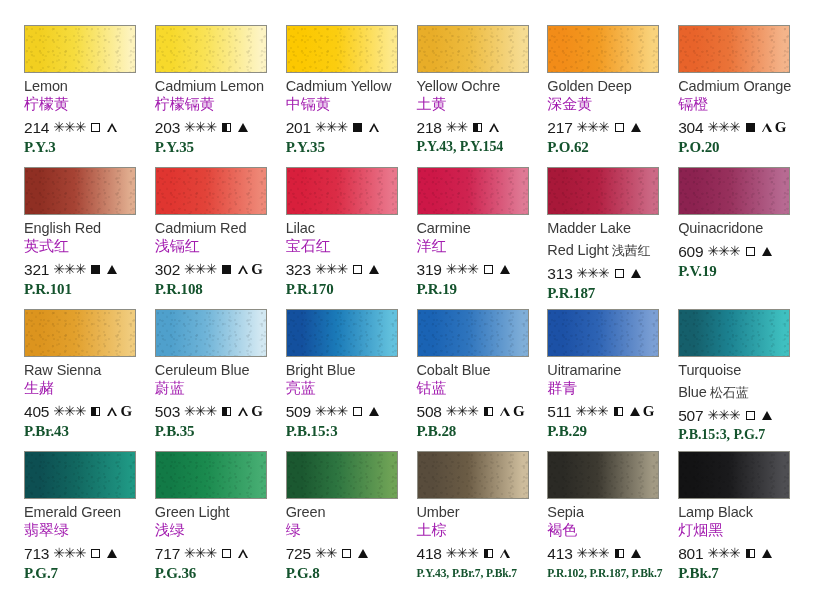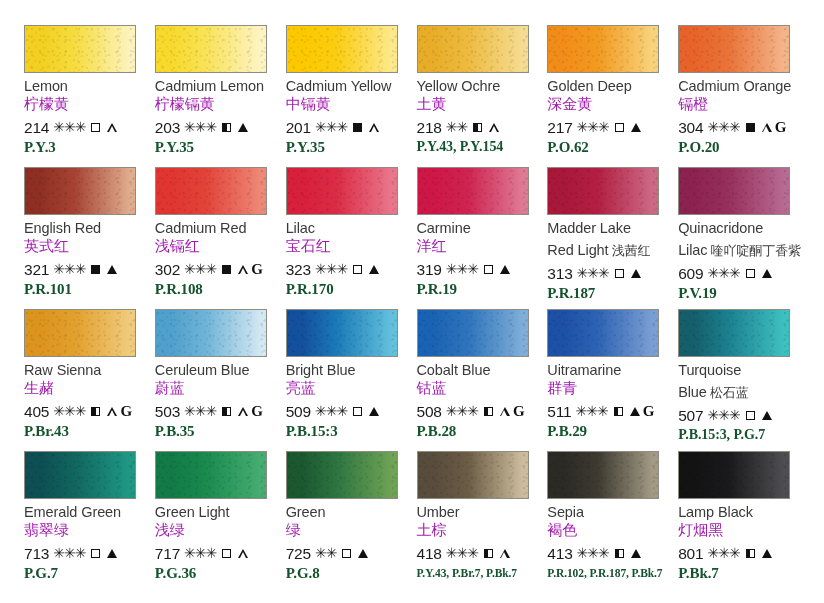--- a/index.html
+++ b/index.html
@@ -314,21 +314,20 @@
         <span class="sym-square "></span>
         <span class="sym-tri "></span>
       </div>
       <div class="pigment">P.R.187</div>
     </div>
     <div class="swatch-cell">
       <div class="swatch" style="background: linear-gradient(to right, rgb(140, 34, 80) 0%, rgb(140, 34, 80) 14%, rgb(151, 48, 92) 45%, rgb(183, 106, 146) 95%, rgb(183, 106, 146) 100%);">
         <div class="grain"></div>
       </div>
       <div class="name-en">Quinacridone</div>
-      <div class="name-en"><span>Lilac</span><span class="cn-inline"> 喹吖啶酮丁香紫</span></div>
       <div class="code-row">
         <span class="code-num">609</span>
         <span class="stars">✳✳✳</span>
         <span class="sym-square "></span>
         <span class="sym-tri "></span>
       </div>
       <div class="pigment">P.V.19</div>
     </div>
     <div class="swatch-cell">
       <div class="swatch" style="background: linear-gradient(to right, rgb(220, 148, 30) 0%, rgb(220, 148, 30) 14%, rgb(226, 160, 44) 45%, rgb(240, 203, 124) 95%, rgb(240, 203, 124) 100%);">

